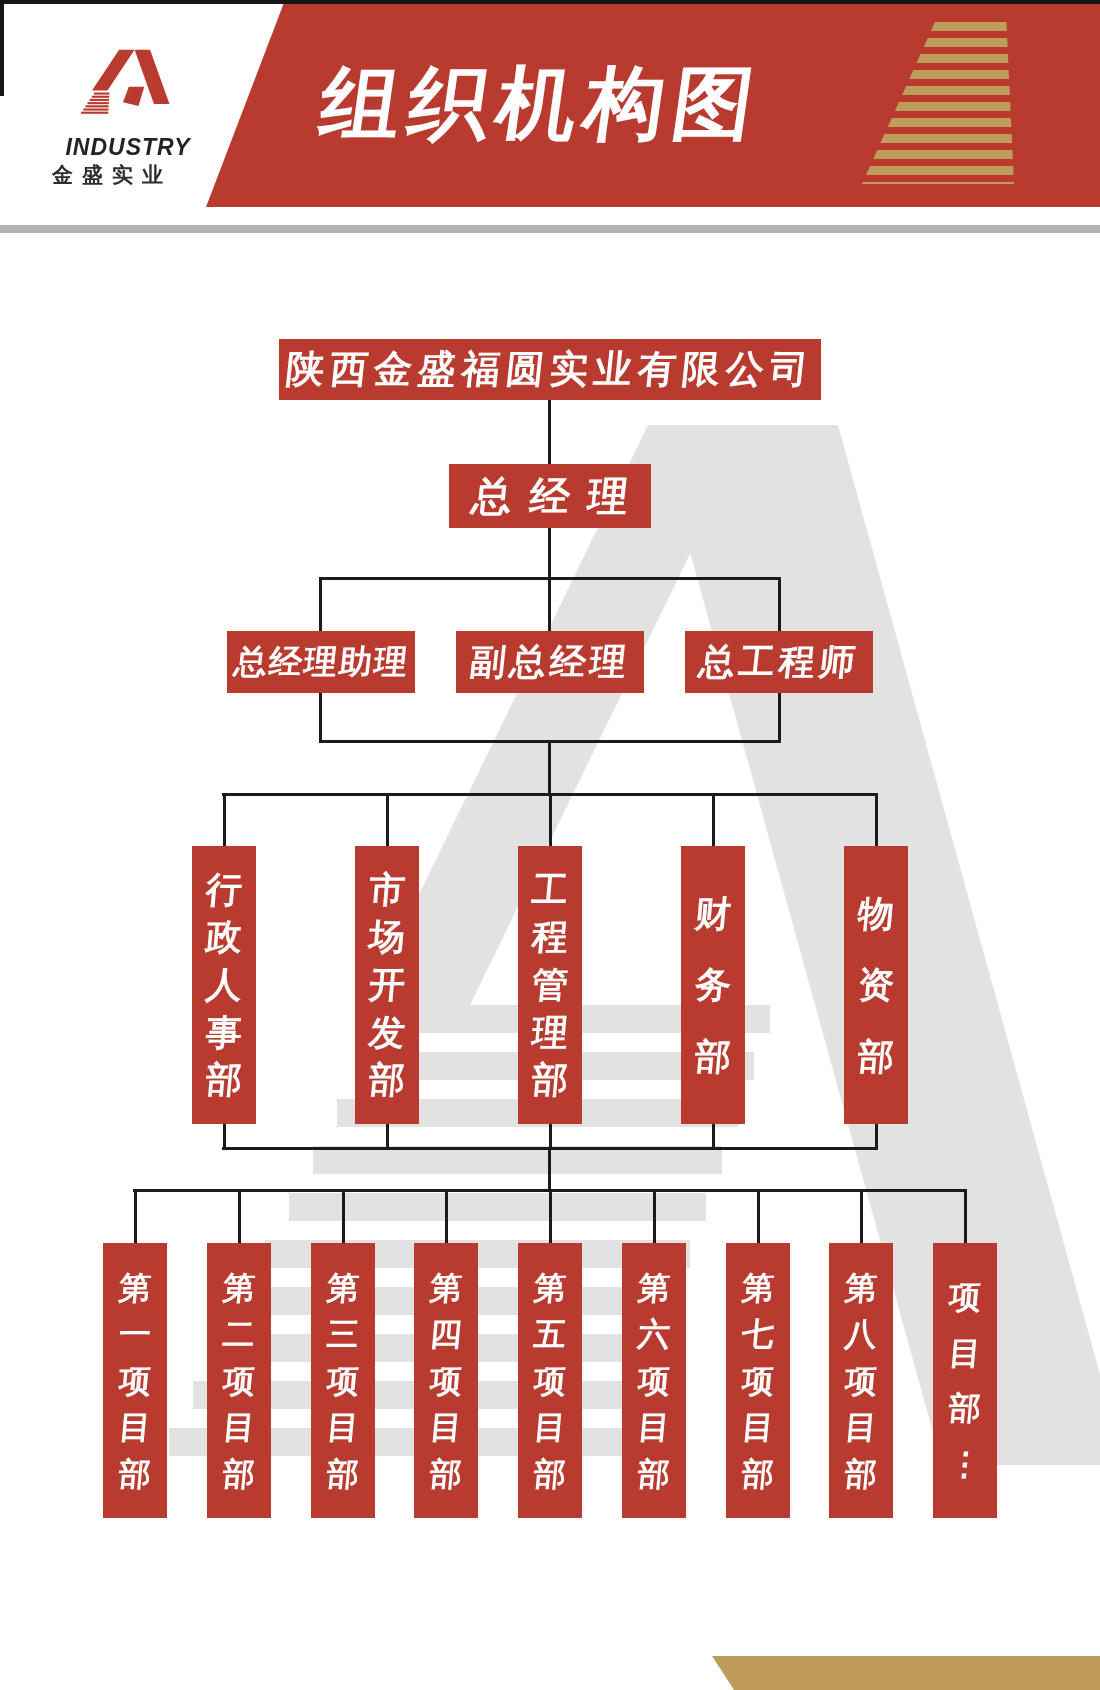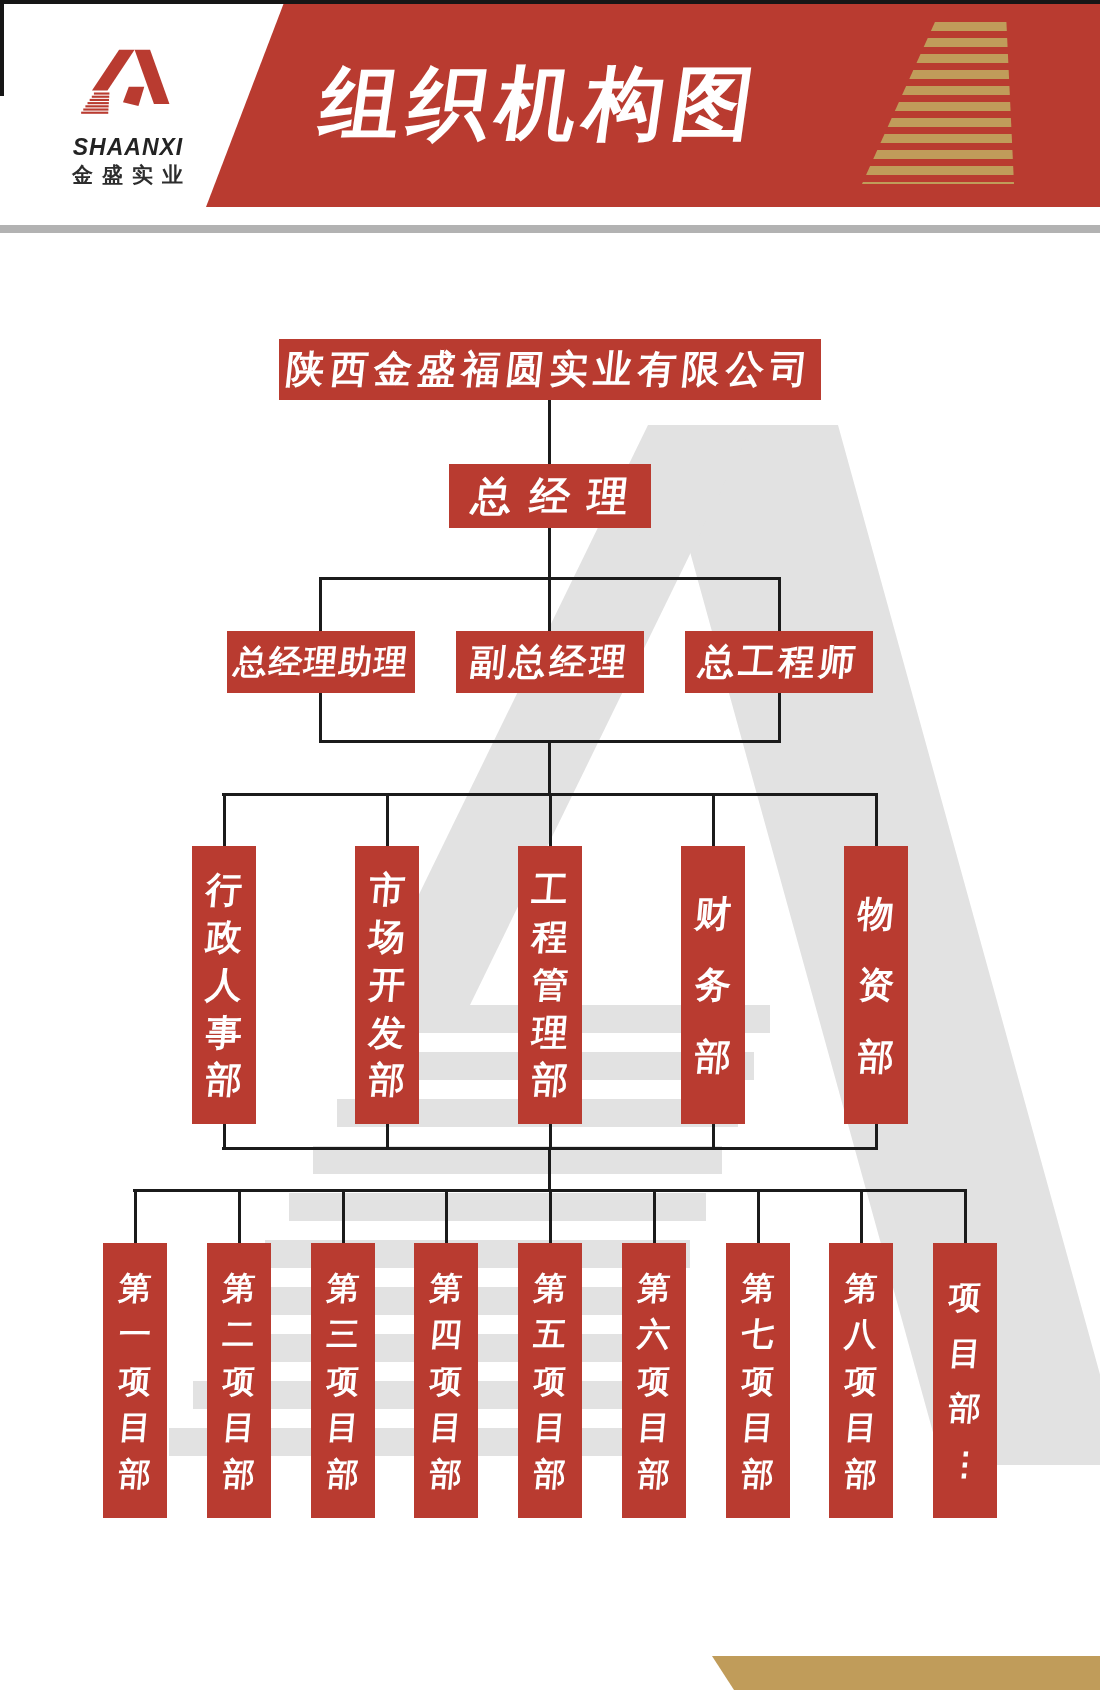--- a/index.html
+++ b/index.html
@@ -10,21 +10,21 @@
   
   .header{position:absolute;left:0;top:0;width:1100px;height:207px;background:#ffffff;}
   .header-red{position:absolute;left:0;top:0;width:1100px;height:207px;background:#b93b30;
     -webkit-clip-path:polygon(285px 0,100% 0,100% 100%,206px 100%);
     clip-path:polygon(285px 0,100% 0,100% 100%,206px 100%);}
   .top-edge{position:absolute;left:0;top:0;width:1100px;height:4px;background:#161616;}
   .left-edge{position:absolute;left:0;top:0;width:4px;height:96px;background:#161616;}
   .logo-mark{position:absolute;left:66px;top:46px;width:112px;height:92px;}
   .brand-en{position:absolute;left:48px;top:134px;width:160px;text-align:center;
     font-size:23px;font-weight:900;font-style:italic;color:#232323;letter-spacing:1px;}
-  .brand-cn{position:absolute;left:52px;top:161px;width:160px;text-align:center;
+  .brand-cn{position:absolute;left:52px;top:161px;width:160px;text-align:left;
     font-size:21px;font-weight:600;color:#2d2d2d;letter-spacing:9px;}
   .main-title{position:absolute;left:258px;top:52px;width:566px;text-align:center;
     font-size:80px;line-height:104px;font-weight:900;color:#ffffff;letter-spacing:8px;
     transform:skewX(-8deg);white-space:nowrap;}
   .gold-stripes{position:absolute;left:862px;top:22px;width:152px;height:162px;
     background:repeating-linear-gradient(to bottom,#c09c5a 0 9px,rgba(0,0,0,0) 9px 16px);
     -webkit-clip-path:polygon(48% 0,95% 0,100% 100%,0 100%);
     clip-path:polygon(48% 0,95% 0,100% 100%,0 100%);}
   .divider{position:absolute;left:0;top:225px;width:1100px;height:8px;background:#b2b2b2;}
   
@@ -70,21 +70,21 @@
         <polygon points="62,42 78,42 72,62 56,58"></polygon>
         <rect x="26.0" y="48.0" width="16" height="2.2"></rect>
         <rect x="23.8" y="51.3" width="18" height="2.2"></rect>
         <rect x="21.6" y="54.6" width="20" height="2.2"></rect>
         <rect x="19.4" y="57.9" width="22" height="2.2"></rect>
         <rect x="17.2" y="61.2" width="24" height="2.2"></rect>
         <rect x="15.0" y="64.5" width="26" height="2.2"></rect>
         <rect x="12.8" y="67.8" width="28" height="2.2"></rect>
       </g>
     </svg>
-    <div class="brand-en">SHAANXI</div>
+    <div class="brand-en">INDUSTRY</div>
     <div class="brand-cn">金盛实业</div>
     <div class="main-title">组织机构图</div>
     <div class="gold-stripes"></div>
   </div>
   <div class="divider"></div>
 
   <svg class="watermark" viewBox="0 0 1100 1370" preserveAspectRatio="none">
     <g fill="#e2e2e2">
       <polygon points="655,192 838,192 1125,1232 942,1232"></polygon>
       <polygon points="648,192 753,192 470,772 365,772"></polygon>

